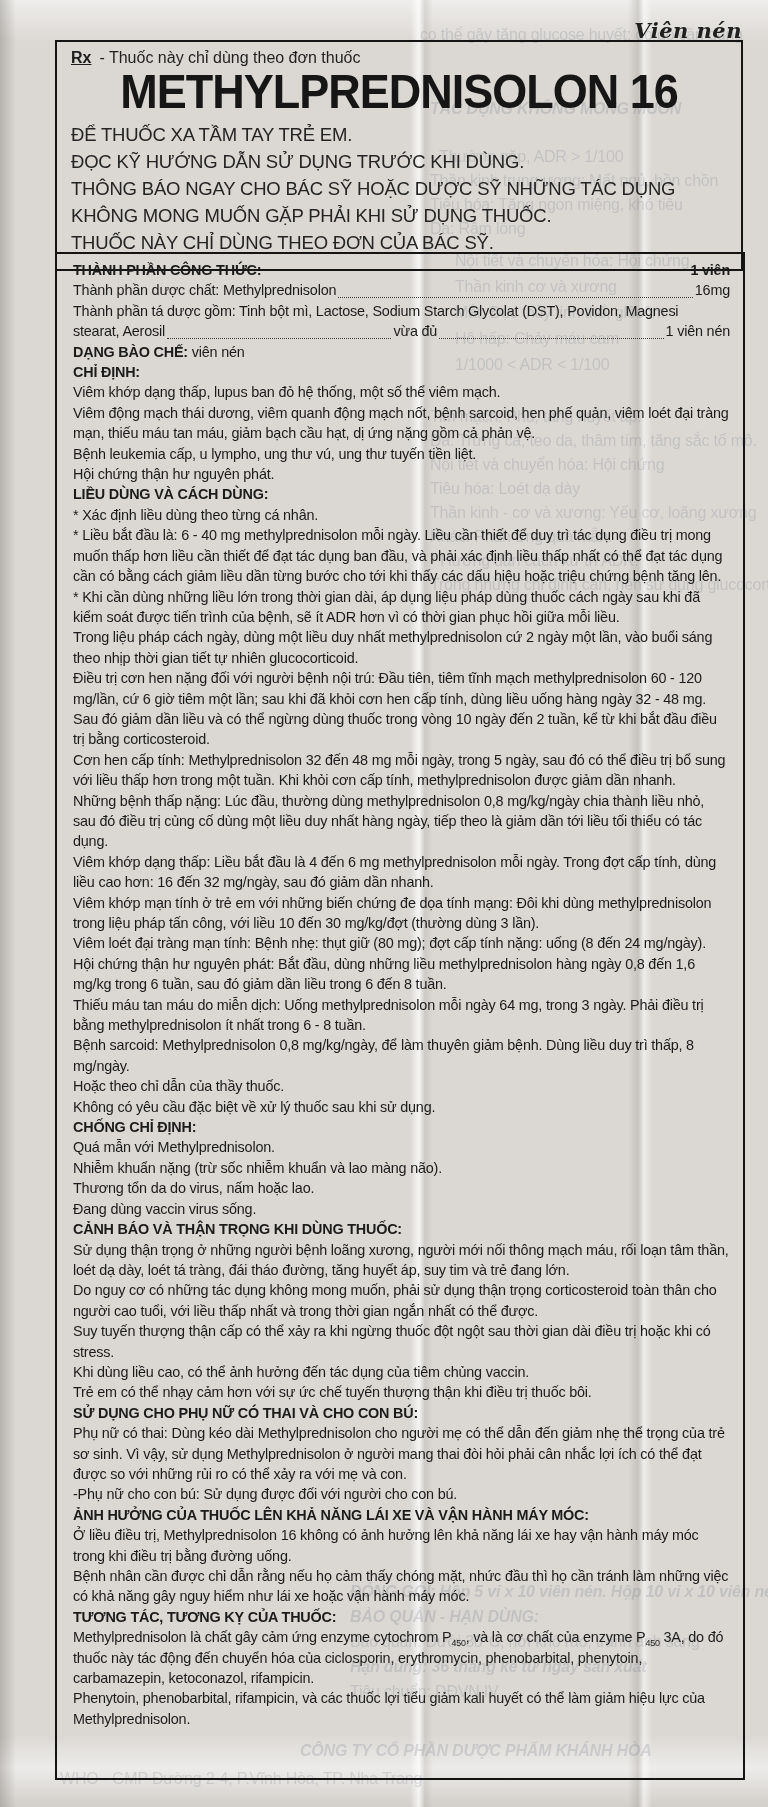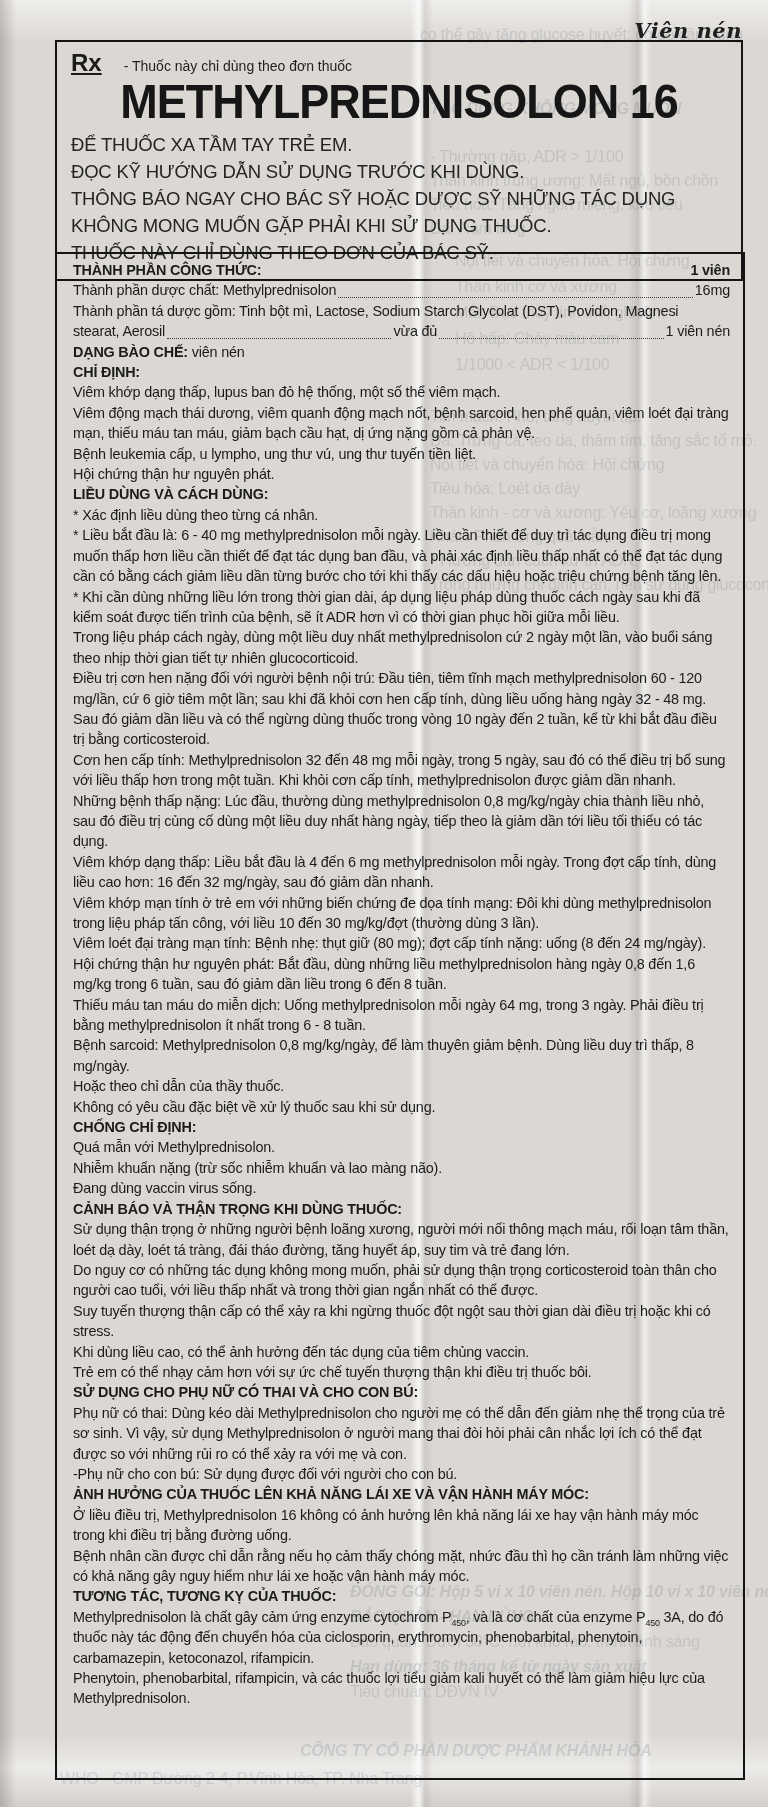--- a/index.html
+++ b/index.html
@@ -30,22 +30,22 @@
     position:absolute;top:18px;right:26px;z-index:2;
     font-family:"DejaVu Serif",serif;font-style:italic;font-weight:bold;
     font-size:21px;color:#1f1f1f;letter-spacing:.5px;
   }
   .title-box{
     position:absolute;left:55px;top:40px;width:688px;z-index:1;
     box-sizing:border-box;border:2.5px solid #141414;
     padding:7px 14px 13px 14px;
   }
   .rx-line{margin-bottom:2px;}
-  .rx{font-size:24px;font-weight:bold;text-decoration:underline;}
-  .rx-note{font-size:14px;margin-left:22px;color:#1f1f1f;}
+  .rx{font-size:16px;font-weight:bold;text-decoration:underline;}
+  .rx-note{font-size:16px;margin-left:8px;color:#1f1f1f;}
   .drug-title{
     margin:1px 0 5px 0;text-align:center;
     font-size:45px;font-weight:bold;letter-spacing:-1px;line-height:1.04;
     transform:scaleY(1.07);color:#161616;white-space:nowrap;
   }
   .warnings div{
     text-align:left;font-size:18.5px;line-height:27px;
     color:#242424;letter-spacing:-.2px;
   }
   .content-box{
@@ -153,20 +153,21 @@
         <div class="para">Viêm khớp mạn tính ở trẻ em với những biến chứng đe dọa tính mạng: Đôi khi dùng methylprednisolon trong liệu pháp tấn công, với liều 10 đến 30 mg/kg/đợt (thường dùng 3 lần).</div>
         <div class="para">Viêm loét đại tràng mạn tính: Bệnh nhẹ: thụt giữ (80 mg); đợt cấp tính nặng: uống (8 đến 24 mg/ngày).</div>
         <div class="para">Hội chứng thận hư nguyên phát: Bắt đầu, dùng những liều methylprednisolon hàng ngày 0,8 đến 1,6 mg/kg trong 6 tuần, sau đó giảm dần liều trong 6 đến 8 tuần.</div>
         <div class="para">Thiếu máu tan máu do miễn dịch: Uống methylprednisolon mỗi ngày 64 mg, trong 3 ngày. Phải điều trị bằng methylprednisolon ít nhất trong 6 - 8 tuần.</div>
         <div class="para">Bệnh sarcoid: Methylprednisolon 0,8 mg/kg/ngày, để làm thuyên giảm bệnh. Dùng liều duy trì thấp, 8 mg/ngày.</div>
         <div class="para">Hoặc theo chỉ dẫn của thầy thuốc.</div>
         <div class="para">Không có yêu cầu đặc biệt về xử lý thuốc sau khi sử dụng.</div>
         <div class="sec-h">CHỐNG CHỈ ĐỊNH:</div>
         <div class="para">Quá mẫn với Methylprednisolon.</div>
         <div class="para">Nhiễm khuẩn nặng (trừ sốc nhiễm khuẩn và lao màng não).</div>
+        <div class="para">Thương tổn da do virus, nấm hoặc lao.</div>
         <div class="para">Đang dùng vaccin virus sống.</div>
         <div class="sec-h">CẢNH BÁO VÀ THẬN TRỌNG KHI DÙNG THUỐC:</div>
         <div class="para">Sử dụng thận trọng ở những người bệnh loãng xương, người mới nối thông mạch máu, rối loạn tâm thần, loét dạ dày, loét tá tràng, đái tháo đường, tăng huyết áp, suy tim và trẻ đang lớn.</div>
         <div class="para">Do nguy cơ có những tác dụng không mong muốn, phải sử dụng thận trọng corticosteroid toàn thân cho người cao tuổi, với liều thấp nhất và trong thời gian ngắn nhất có thể được.</div>
         <div class="para">Suy tuyến thượng thận cấp có thể xảy ra khi ngừng thuốc đột ngột sau thời gian dài điều trị hoặc khi có stress.</div>
         <div class="para">Khi dùng liều cao, có thể ảnh hưởng đến tác dụng của tiêm chủng vaccin.</div>
         <div class="para">Trẻ em có thể nhạy cảm hơn với sự ức chế tuyến thượng thận khi điều trị thuốc bôi.</div>
         <div class="sec-h">SỬ DỤNG CHO PHỤ NỮ CÓ THAI VÀ CHO CON BÚ:</div>
         <div class="para">Phụ nữ có thai: Dùng kéo dài Methylprednisolon cho người mẹ có thể dẫn đến giảm nhẹ thể trọng của trẻ sơ sinh. Vì vậy, sử dụng Methylprednisolon ở người mang thai đòi hỏi phải cân nhắc lợi ích có thể đạt được  so với những rủi ro có thể xảy ra với mẹ và con.</div>
         <div class="para">-Phụ nữ cho con bú: Sử dụng được đối với người cho con bú.</div>

